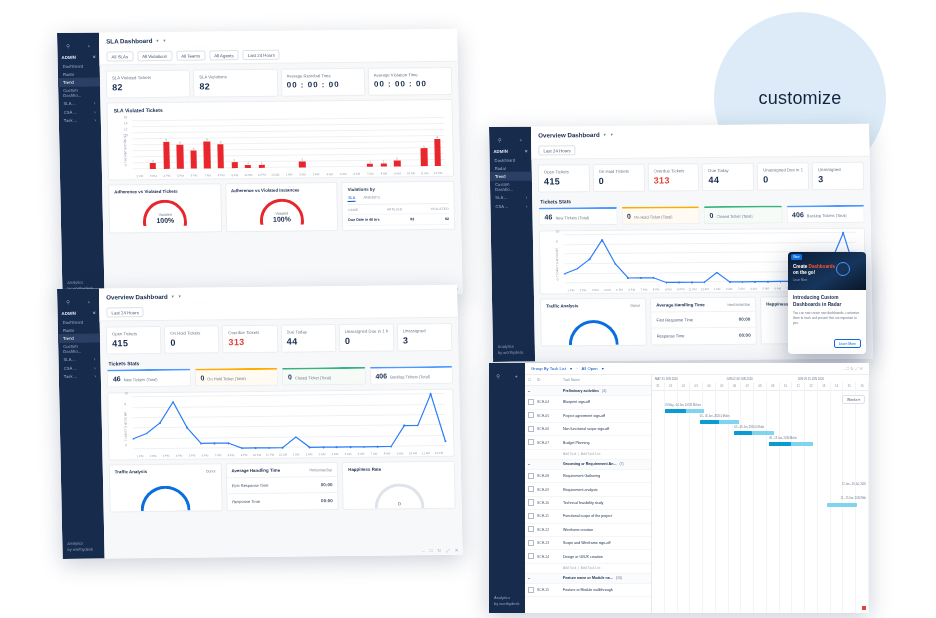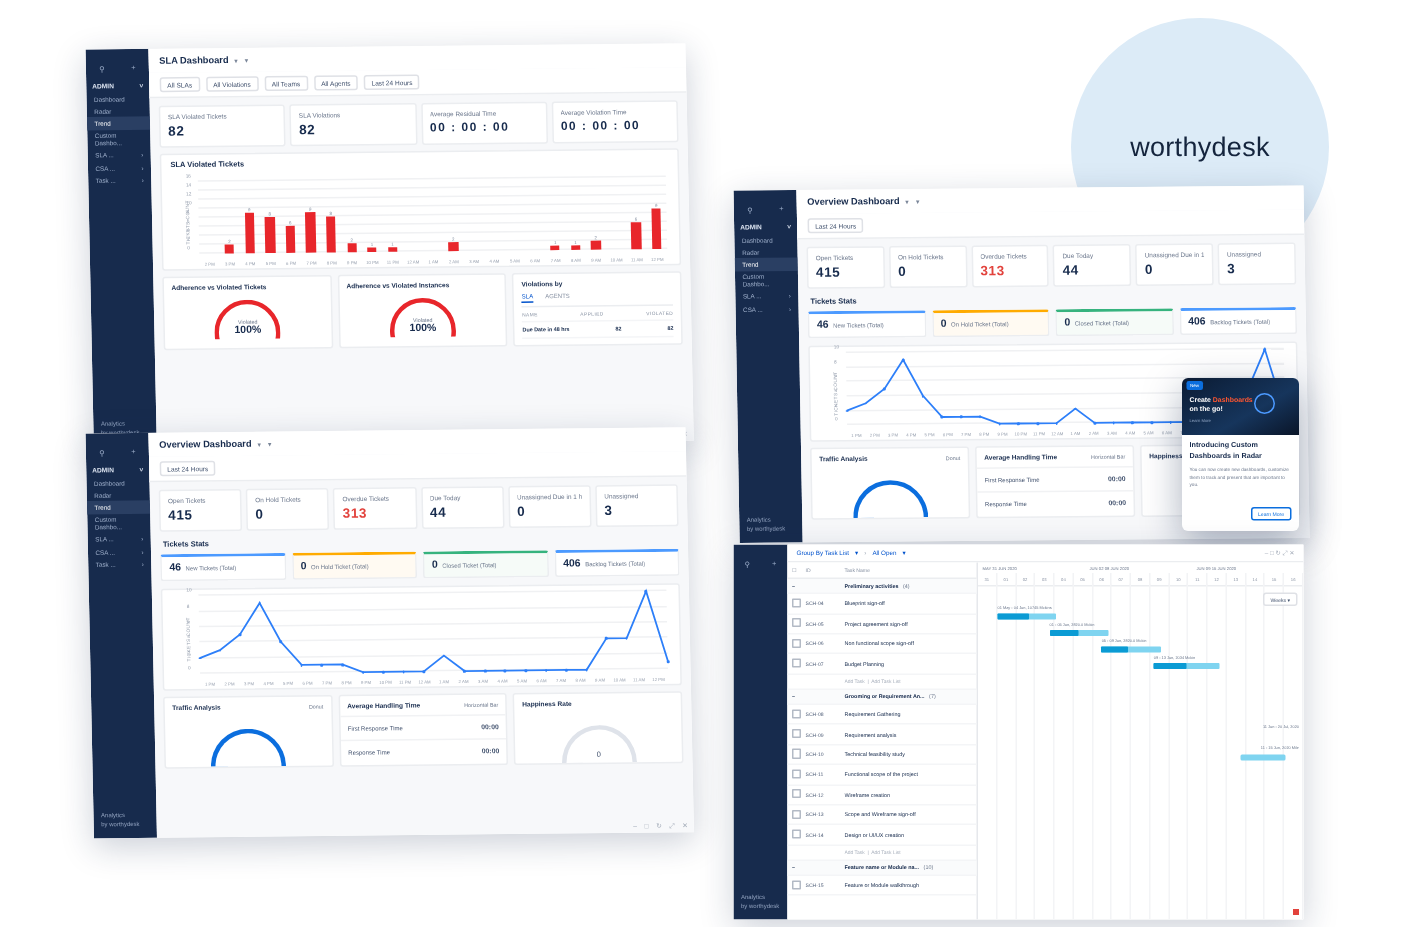--- a/index.html
+++ b/index.html
@@ -122,21 +122,21 @@
 
   .logo-circle{position:absolute;width:172px;height:172px;border-radius:50%;background:#dcebf7;display:flex;align-items:center;justify-content:center;}
   .logo-text{font-size:18px;color:#14243d;letter-spacing:.2px;}
 </style>
 </head>
 <body>
 
 <div class="stage">
 
   <div class="logo-circle" style="left:714px;top:12px;">
-    <div class="logo-text">worthydesk</div>
+    <div class="logo-text">customize</div>
   </div>
 
   <div class="win" style="left:57px;top:33px;width:400px;height:265px;transform:rotate(-1.2deg) skewY(.6deg);transform-origin:0 0;">
     <div class="sidebar">
       <div class="sb-top">
         <span>⚲</span>
         <span>+</span>
       </div>
       <div class="sb-sec">
         <span>ADMIN</span>

